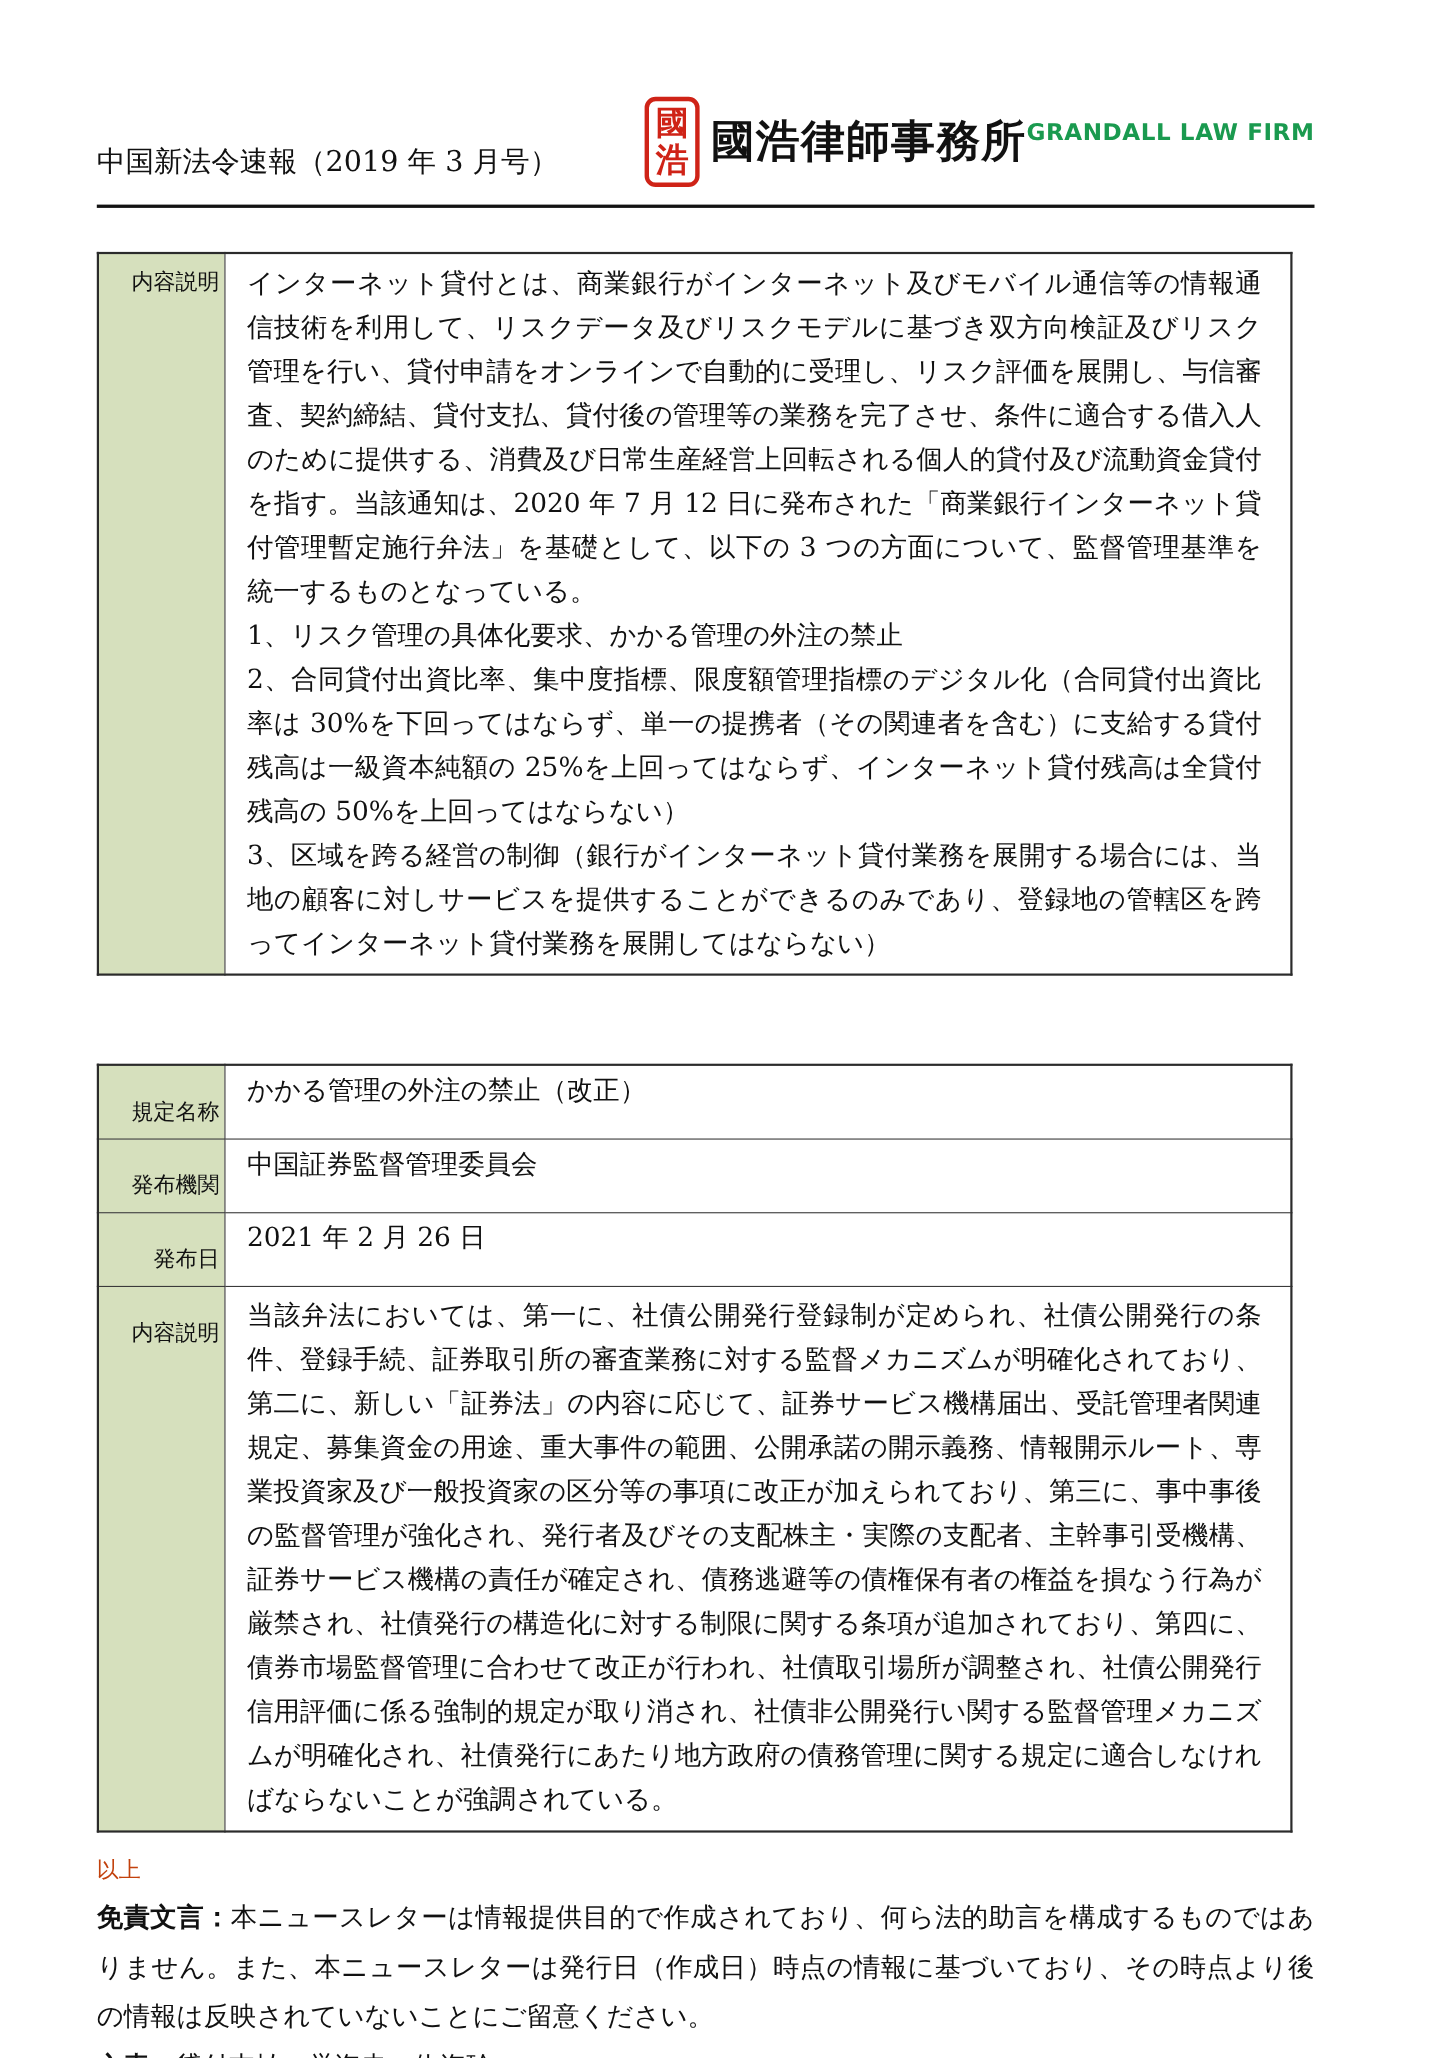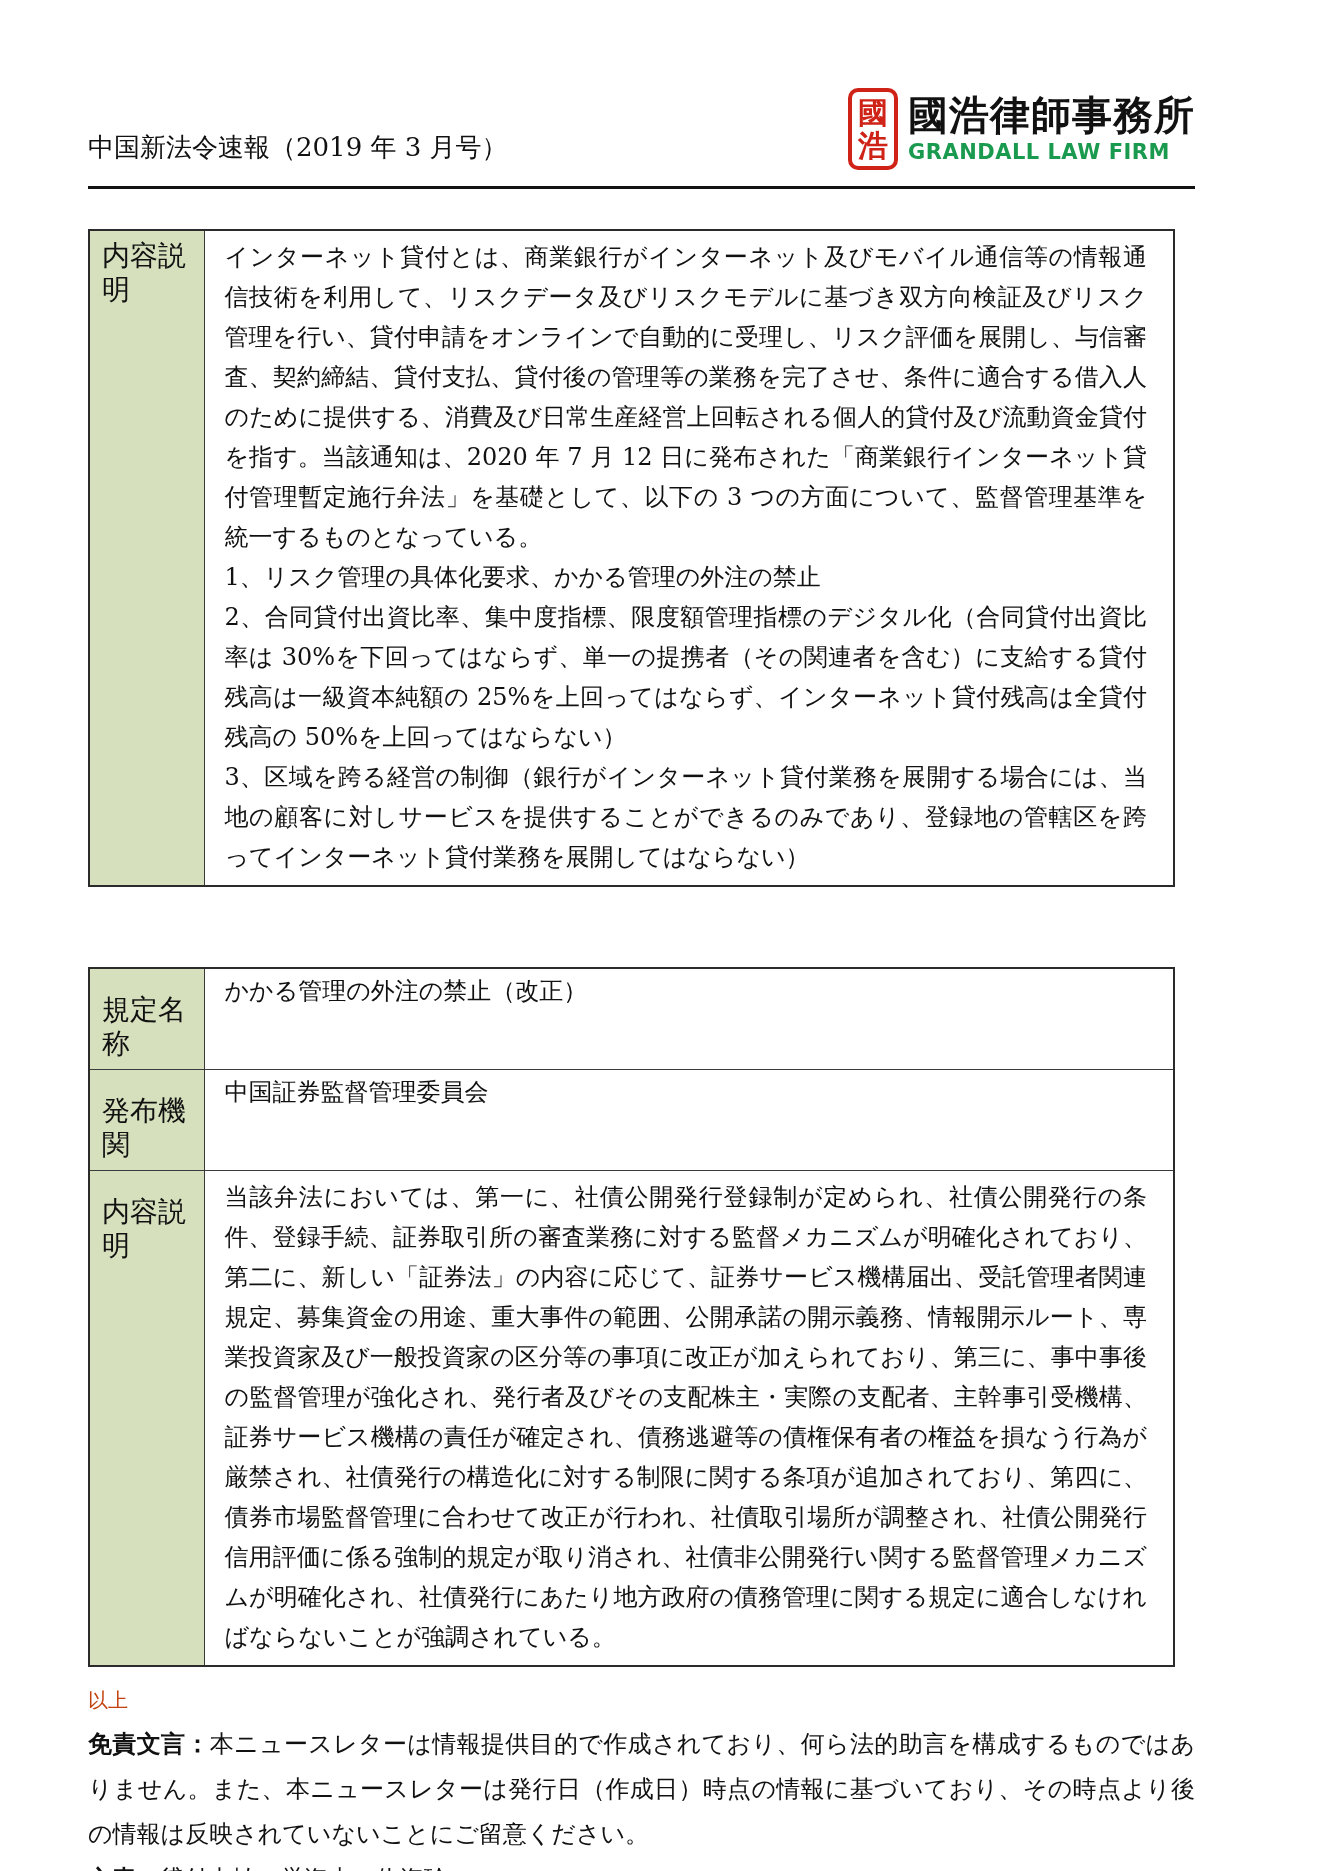--- a/index.html
+++ b/index.html
@@ -12,37 +12,37 @@
   
   .header-bar{display:flex;justify-content:space-between;align-items:flex-end;padding-top:88px;}
   .newsletter-title{font-size:26px;line-height:34px;margin-bottom:6px;color:#111;}
   .logo{display:flex;align-items:center;}
   .seal{
     width:50px;height:82px;border:4px solid var(--seal-red,#cf2317);border-radius:10px;
     display:flex;flex-direction:column;align-items:center;justify-content:center;
     color:var(--seal-red,#cf2317);font-weight:bold;margin-right:10px;box-sizing:border-box;
   }
   .seal span{font-size:30px;line-height:33px;}
-  .firm-names{display:flex;flex-direction:column;}
+  .firm-names{display:flex;flex-direction:row;}
   .firm-cn{font-size:40px;line-height:46px;font-weight:600;color:#111;
     font-family:"DejaVu Sans","Liberation Sans",sans-serif;letter-spacing:1px;}
   .firm-en{font-size:21px;line-height:28px;font-weight:bold;color:var(--brand-green,#1a9a4f);
     font-family:"DejaVu Sans","Liberation Sans",sans-serif;letter-spacing:0.5px;}
   .rule{height:3px;background:#121212;margin-top:16px;}
   
   table.info-table{
     border-collapse:collapse;width:1087px;table-layout:fixed;
     border:2px solid var(--border-dark,#2b2b2b);
   }
   .t1{margin-top:40px;}
   .t2{margin-top:80px;}
   td{border:1px solid #3a3a3a;vertical-align:top;box-sizing:border-box;}
   td.label-cell{
     width:115px;background:var(--label-cell-green,#d6e0bd);
-    font-size:28px;line-height:34px;padding:8px 4px 8px 12px;color:#111;
+    font-size:20px;line-height:34px;padding:8px 4px 8px 12px;color:#111;text-align:right;
   }
   td.content-cell{
     font-size:24px;line-height:40px;padding:6px 26px 8px 20px;color:#111;
     text-align:justify;
   }
   td.content-cell p.cell-par{margin:0;}
   .t2 td.value-cell{font-size:24px;line-height:28px;padding:8px 10px 8px 20px;color:#111;}
   .t2 td.label-cell{padding-top:24px;padding-bottom:8px;}
   
   .closing{font-size:20px;line-height:34px;margin-top:16px;color:#c2410c;}
@@ -90,20 +90,24 @@
       <tbody>
           <tr>
         <td class="label-cell">規定名称</td>
         <td class="value-cell">かかる管理の外注の禁止（改正）</td>
       </tr>
       <tr>
         <td class="label-cell">発布機関</td>
         <td class="value-cell">中国証券監督管理委員会</td>
       </tr>
       <tr>
+        <td class="label-cell">発布日</td>
+        <td class="value-cell">2021 年 2 月 26 日</td>
+      </tr>
+      <tr>
         <td class="label-cell">内容説明</td>
         <td class="content-cell">
               <p class="cell-par">当該弁法においては、第一に、社債公開発行登録制が定められ、社債公開発行の条件、登録手続、証券取引所の審査業務に対する監督メカニズムが明確化されており、第二に、新しい「証券法」の内容に応じて、証券サービス機構届出、受託管理者関連規定、募集資金の用途、重大事件の範囲、公開承諾の開示義務、情報開示ルート、専業投資家及び一般投資家の区分等の事項に改正が加えられており、第三に、事中事後の監督管理が強化され、発行者及びその支配株主・実際の支配者、主幹事引受機構、証券サービス機構の責任が確定され、債務逃避等の債権保有者の権益を損なう行為が厳禁され、社債発行の構造化に対する制限に関する条項が追加されており、第四に、債券市場監督管理に合わせて改正が行われ、社債取引場所が調整され、社債公開発行信用評価に係る強制的規定が取り消され、社債非公開発行い関する監督管理メカニズムが明確化され、社債発行にあたり地方政府の債務管理に関する規定に適合しなければならないことが強調されている。</p>
             </td>
       </tr>
     </tbody>
       </table>
 
     <div class="closing">以上</div>
 

